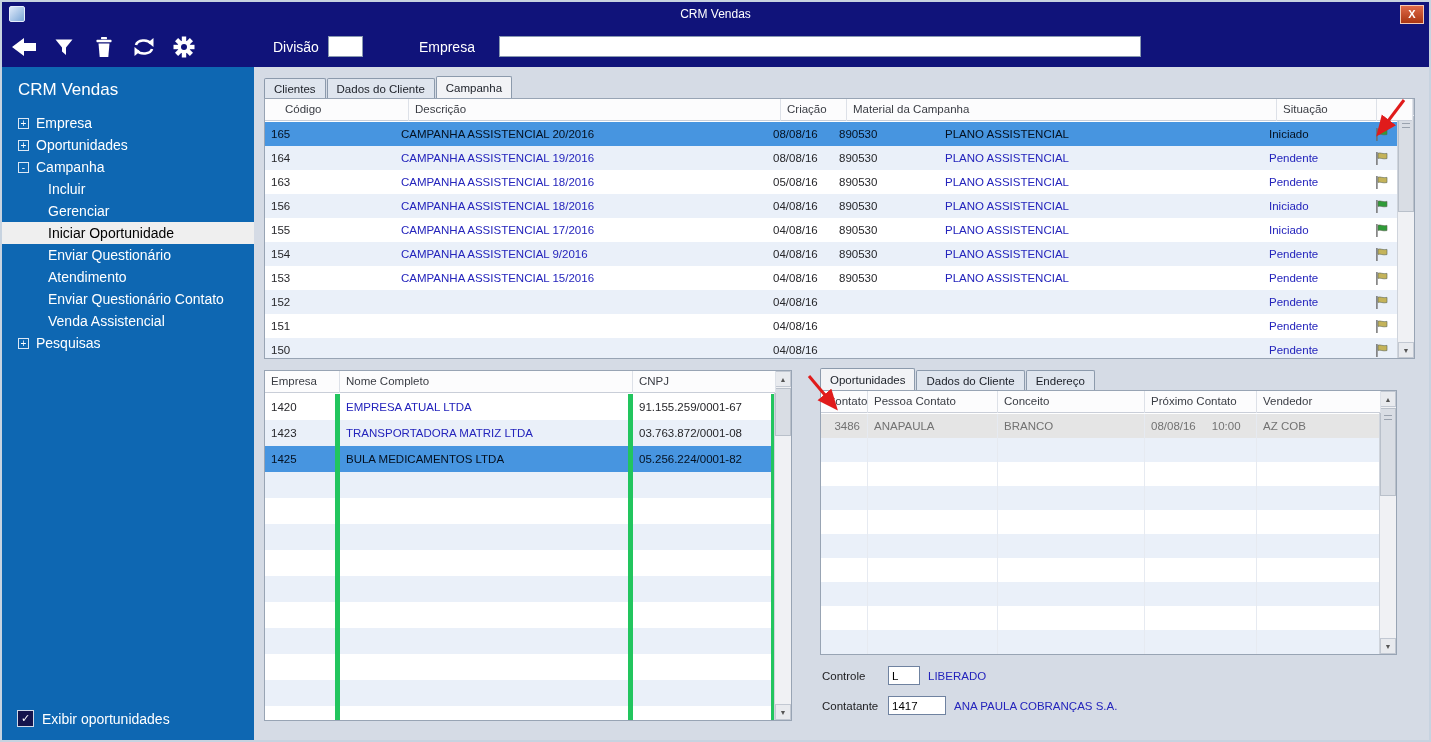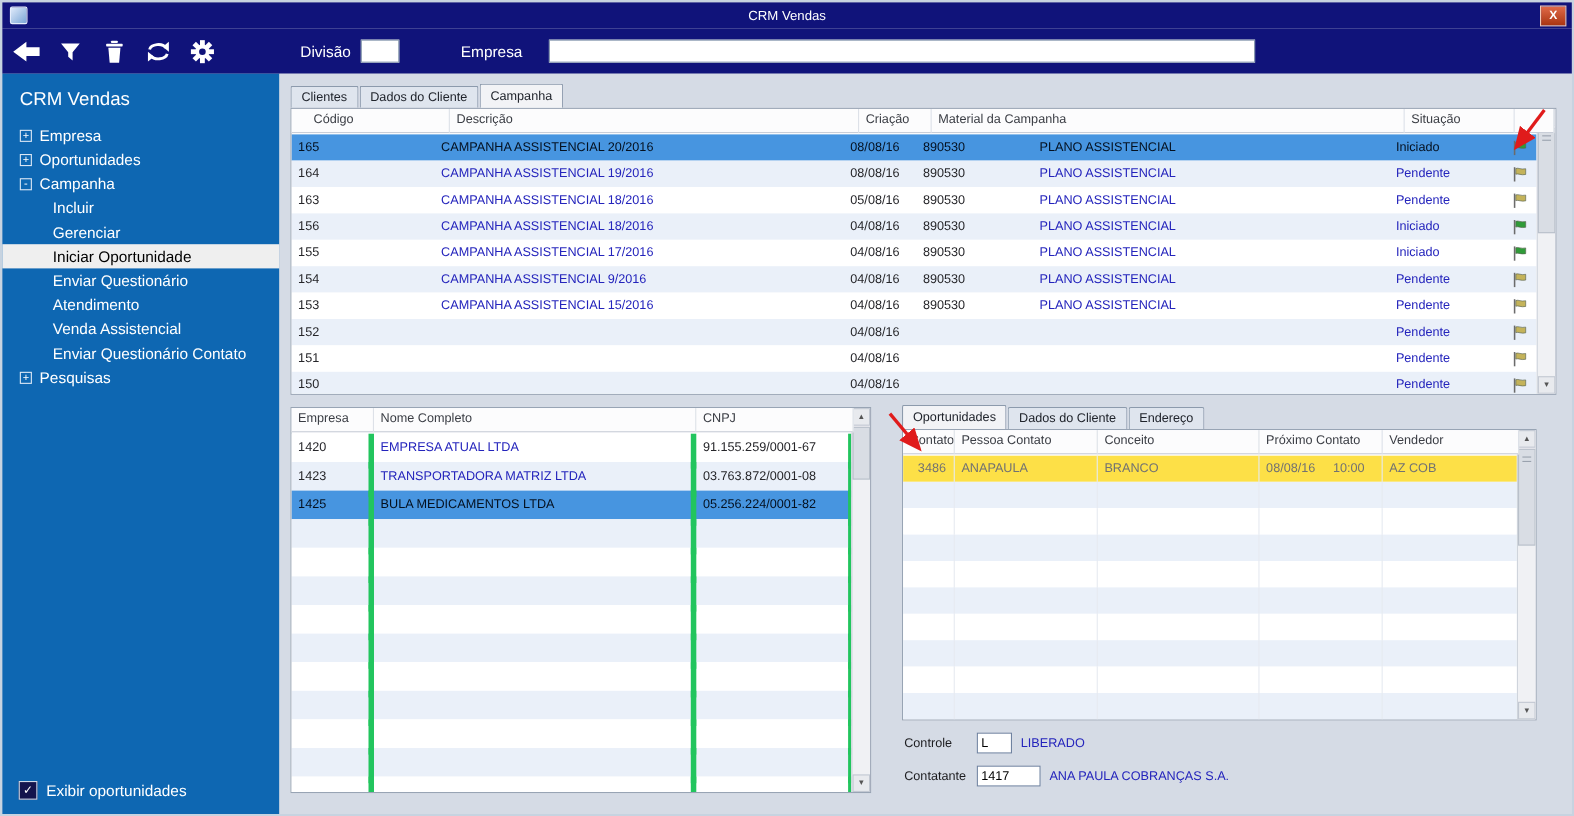--- a/index.html
+++ b/index.html
@@ -46,21 +46,21 @@
   .panel{position:absolute;background:#ffffff;border:1px solid #98a4b4;overflow:hidden;box-sizing:border-box;}
   .campaign{left:10px;top:31px;width:1151px;height:261px;}
   .company{left:10px;top:303px;width:528px;height:351px;}
 
   .thead{position:absolute;top:0;left:0;display:grid;height:22px;background:#fcfcfd;border-bottom:1px solid #c9ced8;box-sizing:border-box;z-index:1;}
   .hc{font-size:11.5px;color:#3a3d44;padding:4px 0 0 6px;border-right:1px solid #dde1e8;box-sizing:border-box;height:22px;overflow:hidden;white-space:nowrap;}
   .tbody{position:absolute;top:23px;left:0;right:17px;bottom:0;overflow:hidden;}
   .trow{display:grid;align-items:center;height:24px;font-size:11.5px;background:#fff;}
   .trow.alt{background:#eaf0f9;}
   .trow.sel{background:#4795e0;}
-  .trow.muted{background:#fde047;}
+  .trow.muted{background:#e5e5e5;}
   .cell{padding:0 0 0 6px;white-space:nowrap;overflow:hidden;color:#26262a;}
   .cell.blue{color:#2424bc;}
   .trow.sel .cell{color:#04101f;}
   .trow.muted .cell{color:#727272;}
 
   .cghead{grid-template-columns:130px 372px 66px 430px 100px 36px;padding-left:14px;}
   .cgrow{grid-template-columns:130px 372px 66px 106px 324px 100px 36px;}
   .cohead{grid-template-columns:75px 293px 143px;}
   .corow{grid-template-columns:75px 293px 143px;height:26px;}
   .corow .cell{border-right:5px solid #22c55e;height:32px;line-height:26px;box-sizing:border-box;}
@@ -175,24 +175,24 @@
           <div class="side-item lvl1 selected">
             <span>Iniciar Oportunidade</span>
           </div>
           <div class="side-item lvl1">
             <span>Enviar Questionário</span>
           </div>
           <div class="side-item lvl1">
             <span>Atendimento</span>
           </div>
           <div class="side-item lvl1">
+            <span>Enviar Questionário Contato</span>
+          </div>
+          <div class="side-item lvl1">
             <span>Venda Assistencial</span>
-          </div>
-          <div class="side-item lvl1">
-            <span>Enviar Questionário Contato</span>
           </div>
           <div class="side-item lvl0">
             <span class="expander">+</span>
             <span>Pesquisas</span>
           </div>
         </div>
       <div class="side-check">
         <span class="cbox">✓</span>
         <span class="cbl">Exibir oportunidades</span>
       </div>

